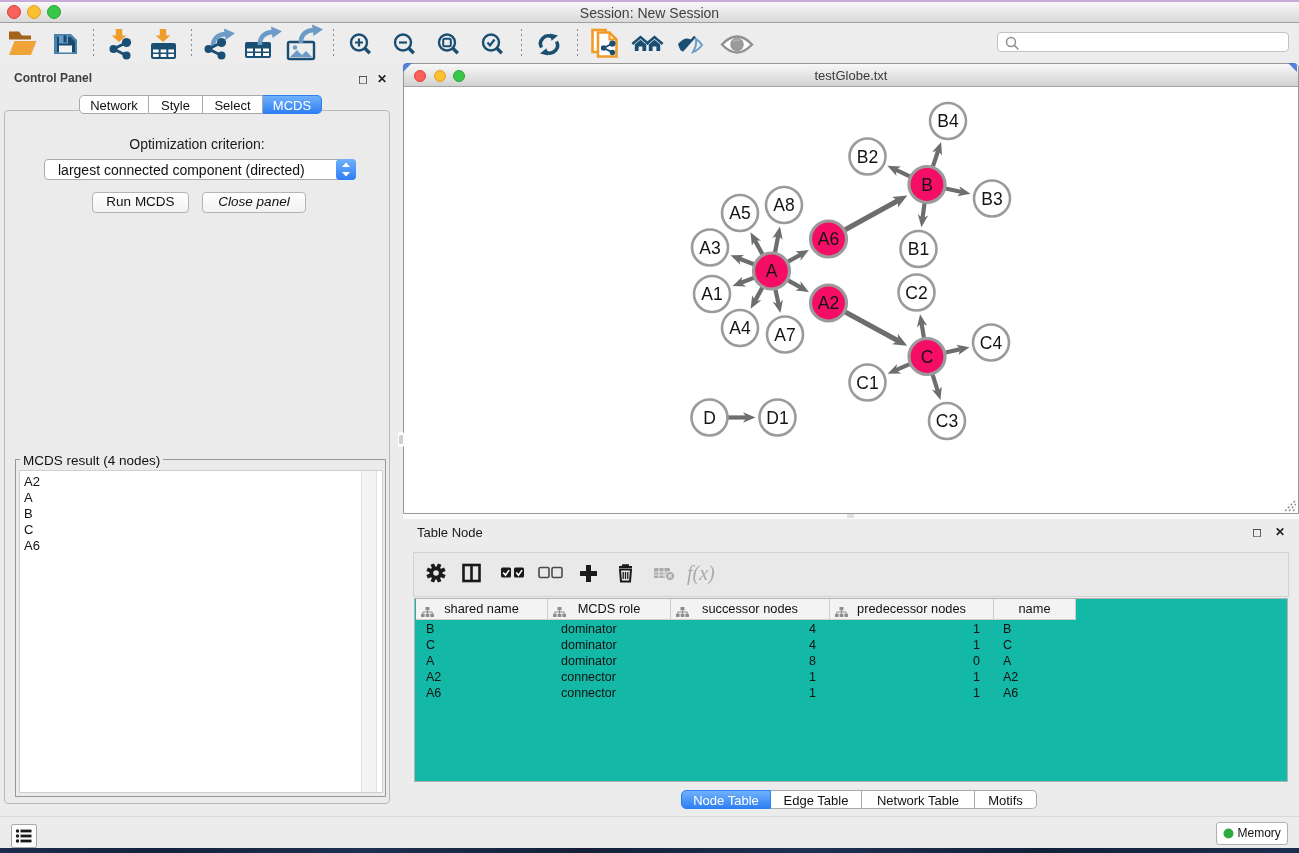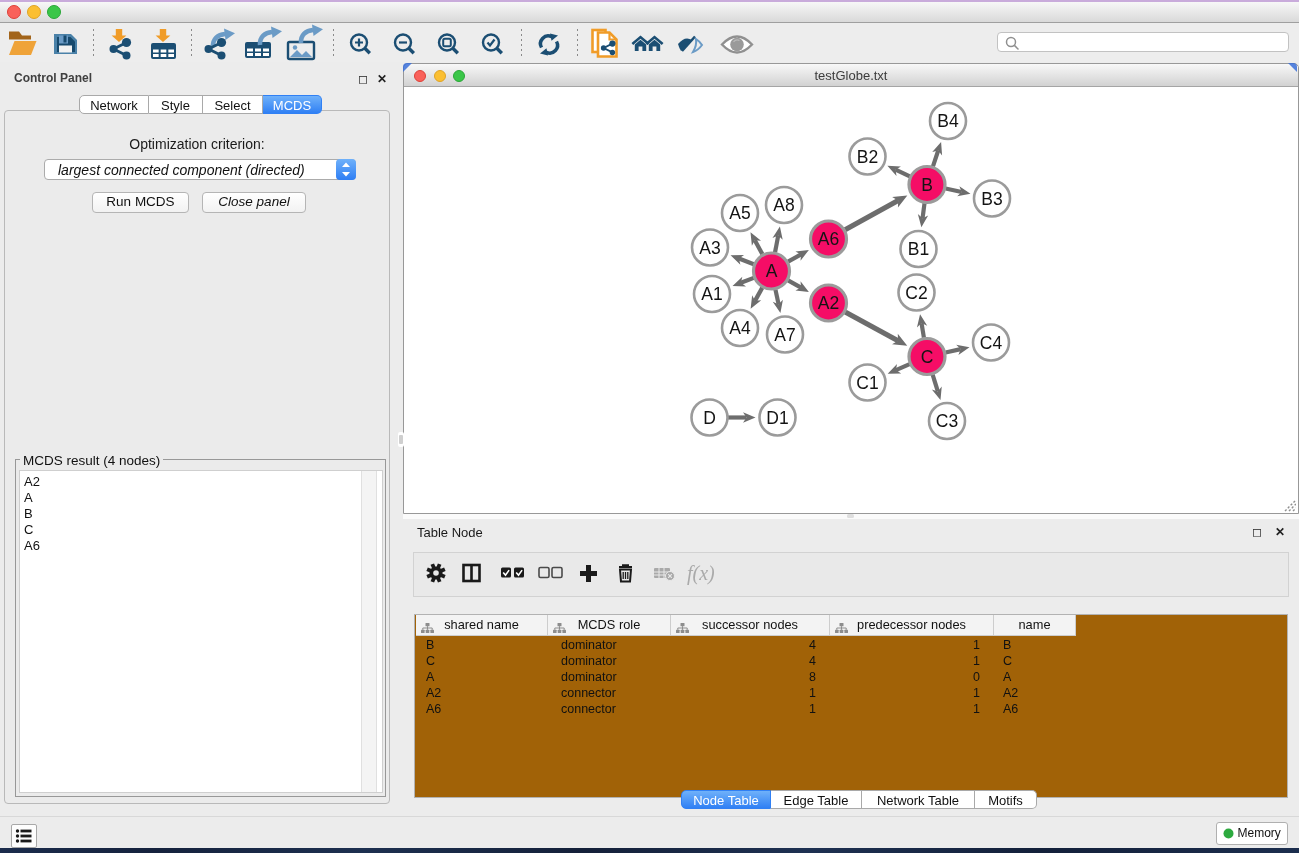--- a/index.html
+++ b/index.html
@@ -24,21 +24,21 @@
 .tabs{position:absolute;display:flex;z-index:2;}
 .tab{height:19px;line-height:19px;background:#fff;border:1px solid #a9a9a9;
   border-left:none;font-size:13px;color:#111;text-align:center;box-sizing:border-box;}
 .tab.first{border-left:1px solid #a9a9a9;border-radius:5px 0 0 5px;}
 .tab.last{border-radius:0 5px 5px 0;}
 .tab.sel{background:linear-gradient(#6fb1fa,#3080f4);color:#fff;border-color:#3080f4;}
 #cppane{left:4px;top:110px;width:384px;height:692px;background:#ebebeb;
   border:1px solid #b9b9b9;border-radius:4px;}
 #optlabel{left:0;width:100%;top:25px;text-align:center;font-size:14px;color:#1a1a1a;}
 #dropdown{left:39px;top:48px;width:310px;height:19px;background:#fff;
-  border:1px solid #ababab;border-radius:4px;font-style:italic;}
+  border:1px solid #ababab;border-radius:4px;}
 #dropdown .txt{position:absolute;left:13px;right:24px;top:2px;text-align:left;font-size:14px;color:#111;}
 #spinner{position:absolute;right:-1px;top:-1px;width:20px;height:21px;border-radius:4px;
   background:linear-gradient(#6fb1fa,#2e7ef4);}
 .btn{position:absolute;height:19px;background:linear-gradient(#ffffff,#f2f2f2);
   border:1px solid #b5b5b5;border-radius:4px;font-size:13.5px;color:#111;
   text-align:center;line-height:18px;}
 #fieldset{position:absolute;left:10px;top:348px;width:369px;height:336px;
   border:1px solid #989898;}
 #fieldset .legend{position:absolute;left:4px;top:-7px;background:#ebebeb;
   padding:0 3px;font-size:13.5px;color:#111;}
@@ -52,41 +52,42 @@
   border:1px solid #989898;border-radius:5px 5px 0 0;}
 #nettitle{position:absolute;left:0;top:0;width:100%;height:22px;
   background:linear-gradient(#f8f8f8,#d2d2d2);border-bottom:1px solid #a5a5a5;
   border-radius:5px 5px 0 0;}
 #nettitle .title{position:absolute;left:0;right:0;top:4px;text-align:center;
   font-size:13px;color:#3c3c3c;}
 
 #tptitle{left:417px;top:525px;font-size:13px;color:#1a1a1a;}
 #tptoolbar{left:413px;top:552px;width:874px;height:43px;background:#e9e9e9;
   border:1px solid #d2d2d2;}
-#tptable{left:414px;top:614px;width:872px;height:182px;background:#a16207;
+#tptable{left:414px;top:598px;width:872px;height:182px;background:#14b8a6;
   border:1px solid #b2b2b2;font-size:12.3px;color:#111;}
 .th{position:absolute;top:0;height:20px;background:#f3f3f3;
   border-right:1px solid #cdcdcd;border-bottom:1px solid #cdcdcd;
   text-align:center;line-height:20px;font-size:12.8px;}
 .cell{position:absolute;height:16px;line-height:16px;font-size:12.5px;}
 #memorybtn{left:1216px;top:822px;width:70px;height:21px;background:#fff;
   border:1px solid #b0b0b0;border-radius:3px;font-size:12px;color:#111;text-align:center;line-height:21px;}
 #statusbar{left:0;top:816px;width:1299px;height:32px;background:#ececec;
   border-top:1px solid #d8d8d8;}
 #listbtn{position:absolute;left:11px;top:7px;width:24px;height:22px;background:#fdfdfd;
   border:1px solid #a8a8a8;border-radius:2px;}
 #bottomstrip{left:0;top:848px;width:1299px;height:5px;background:linear-gradient(90deg,#1b2c4c 0%,#15223d 12%,#1d3050 28%,#142039 45%,#1e3152 62%,#13203a 80%,#1c2e4e 100%);}
 </style>
 </head>
 <body>
 <div id="topline" class="abs"></div>
 <div id="titlebar" class="abs">
   <div class="tl" style="left:7px;background:#f9615a;border:0.5px solid #dd4038;"></div>
   <div class="tl" style="left:27px;background:#fbbf32;border:0.5px solid #dfa325;"></div>
   <div class="tl" style="left:47px;background:#3ac648;border:0.5px solid #2aa638;"></div>
+  <div class="title">Session: New Session</div>
 </div>
 <div id="toolbar" class="abs">
   <div class="vsep" style="left:93px"></div>
   <div class="vsep" style="left:191px"></div>
   <div class="vsep" style="left:333px"></div>
   <div class="vsep" style="left:521px"></div>
   <div class="vsep" style="left:577px"></div>
   <svg id="tbicons" width="1299" height="39" style="position:absolute;left:0;top:0">
       <path d="M9,32 v-23.5 h10 l3,4 h9 v4 h-22 z" fill="#a2641a"></path>
       <path d="M9,32 l5.5,-14 h22 l-5.5,14 z" fill="#efa339"></path>

